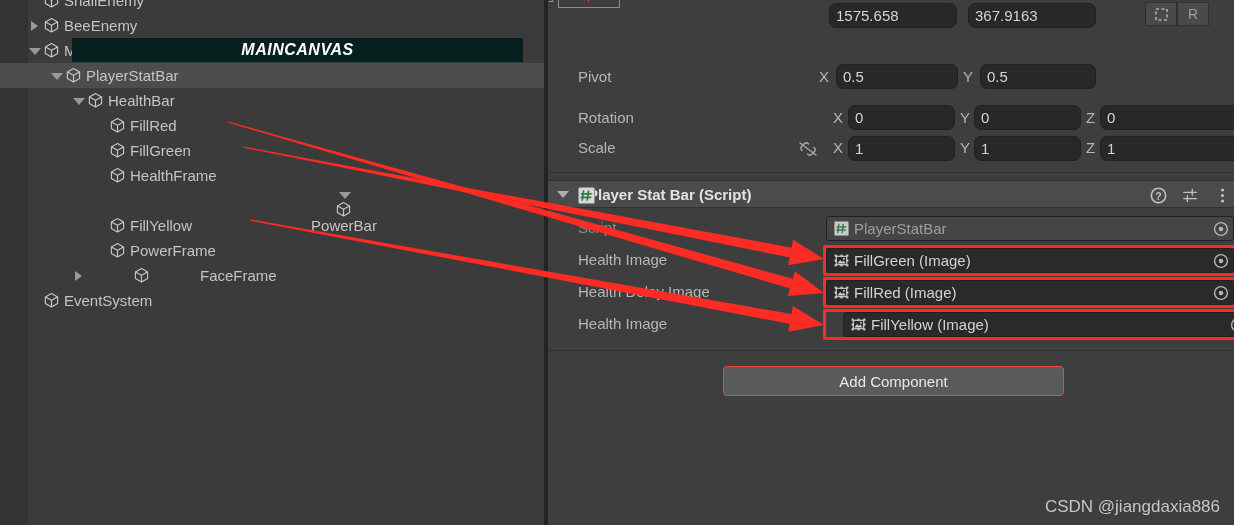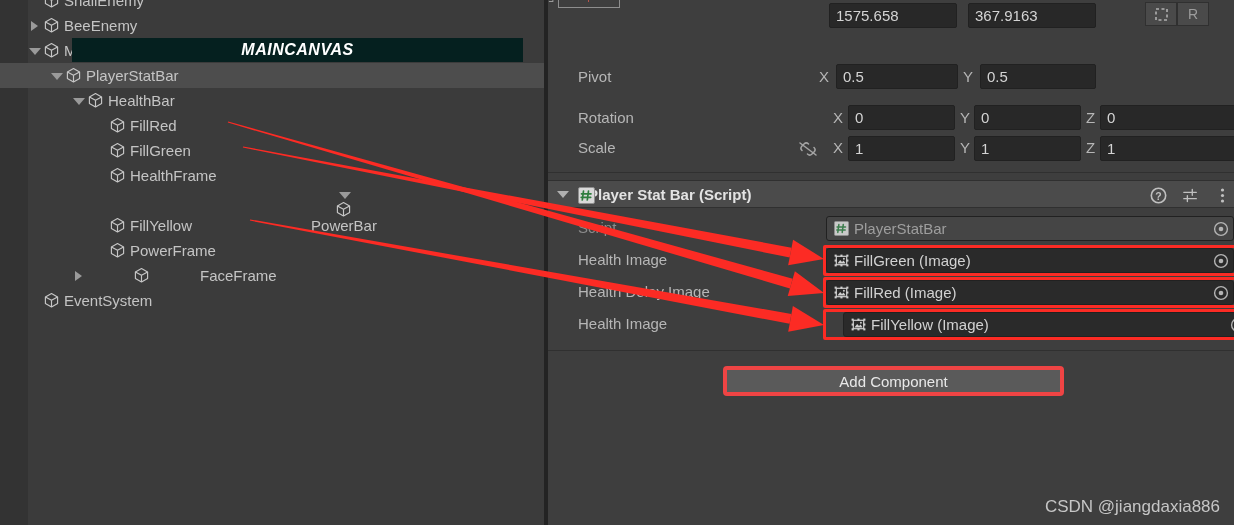--- a/index.html
+++ b/index.html
@@ -119,21 +119,21 @@
   .insp-label.dim { color: #8c8c8c; }
   .axis-letter {
     position: absolute;
     font-size: 15px;
     color: #b6b6b6;
   }
   .num-field {
     position: absolute;
     background: #282828;
     border: 1px solid #212121;
-    border-radius: 2px;
+    border-radius: 7px;
     height: 25px;
     box-sizing: border-box;
     display: flex;
     align-items: center;
     padding-left: 6px;
     font-size: 15px;
     color: #d4d4d4;
   }
 
   
@@ -243,21 +243,21 @@
     pointer-events: none;
   }
 
   
   #add-component {
     position: absolute;
     left: 723px - 548px;
     top: 366px;
     width: 341px; height: 30px;
     background: #5a5a5a;
-    border: 4px solid #ef4444;
+    border: 1px solid #ef4444;
     border-radius: 4px;
     box-sizing: border-box;
     display: flex;
     align-items: center;
     justify-content: center;
     font-size: 15px;
     color: #e8e8e8;
     text-align: right;
   }
   #watermark {

